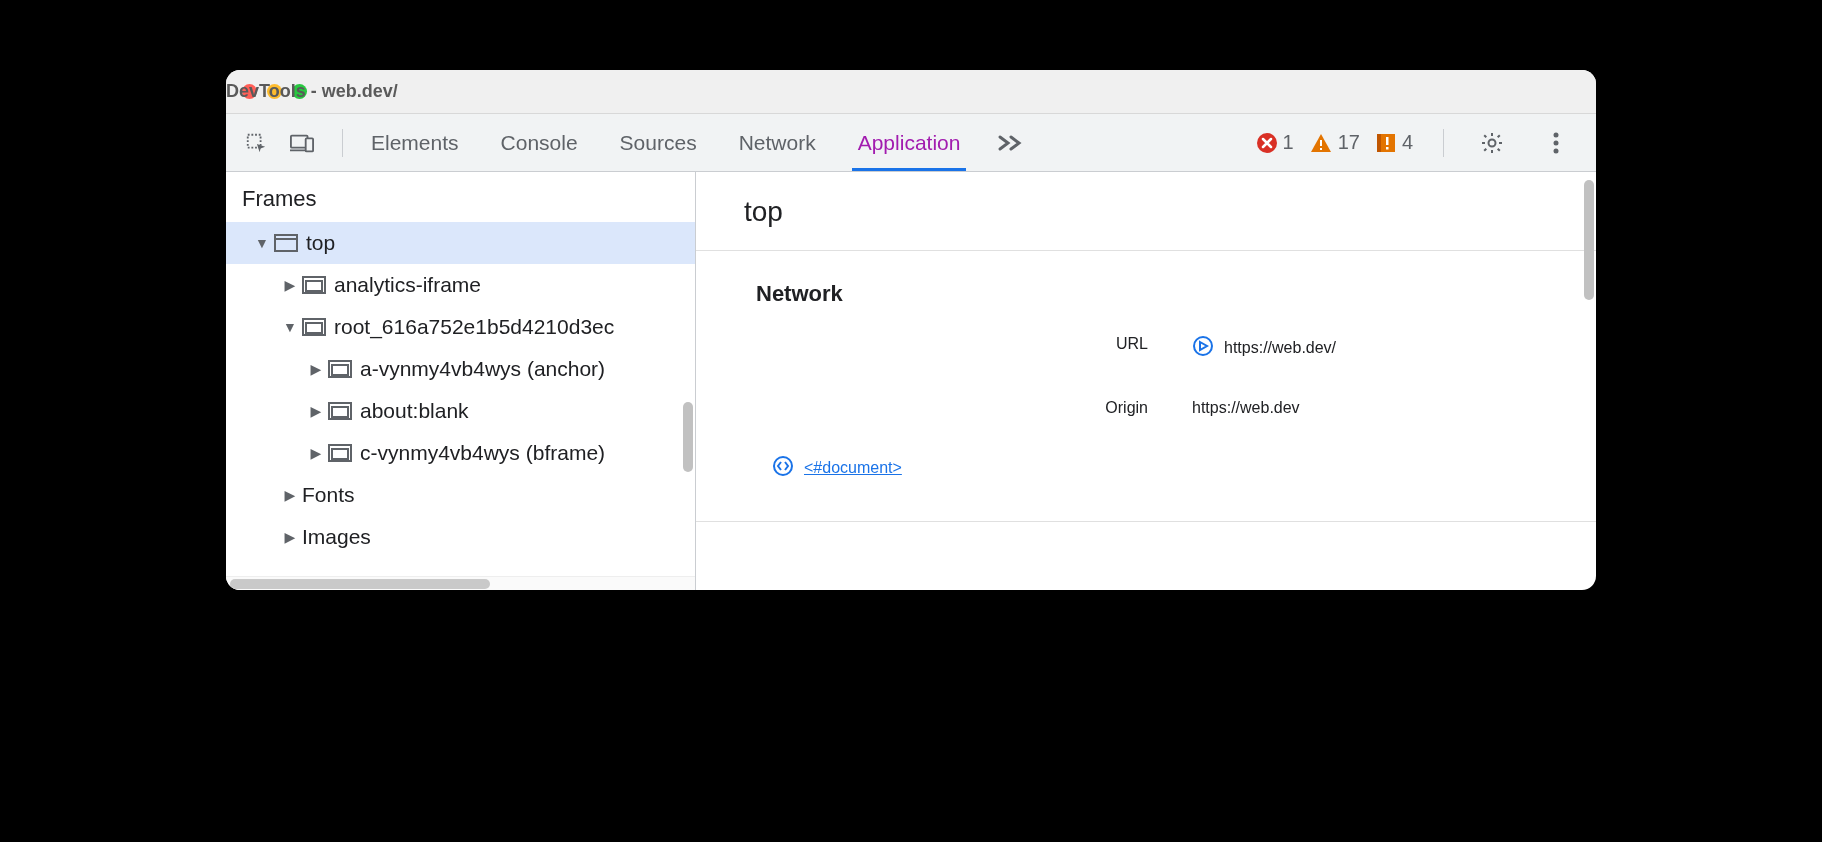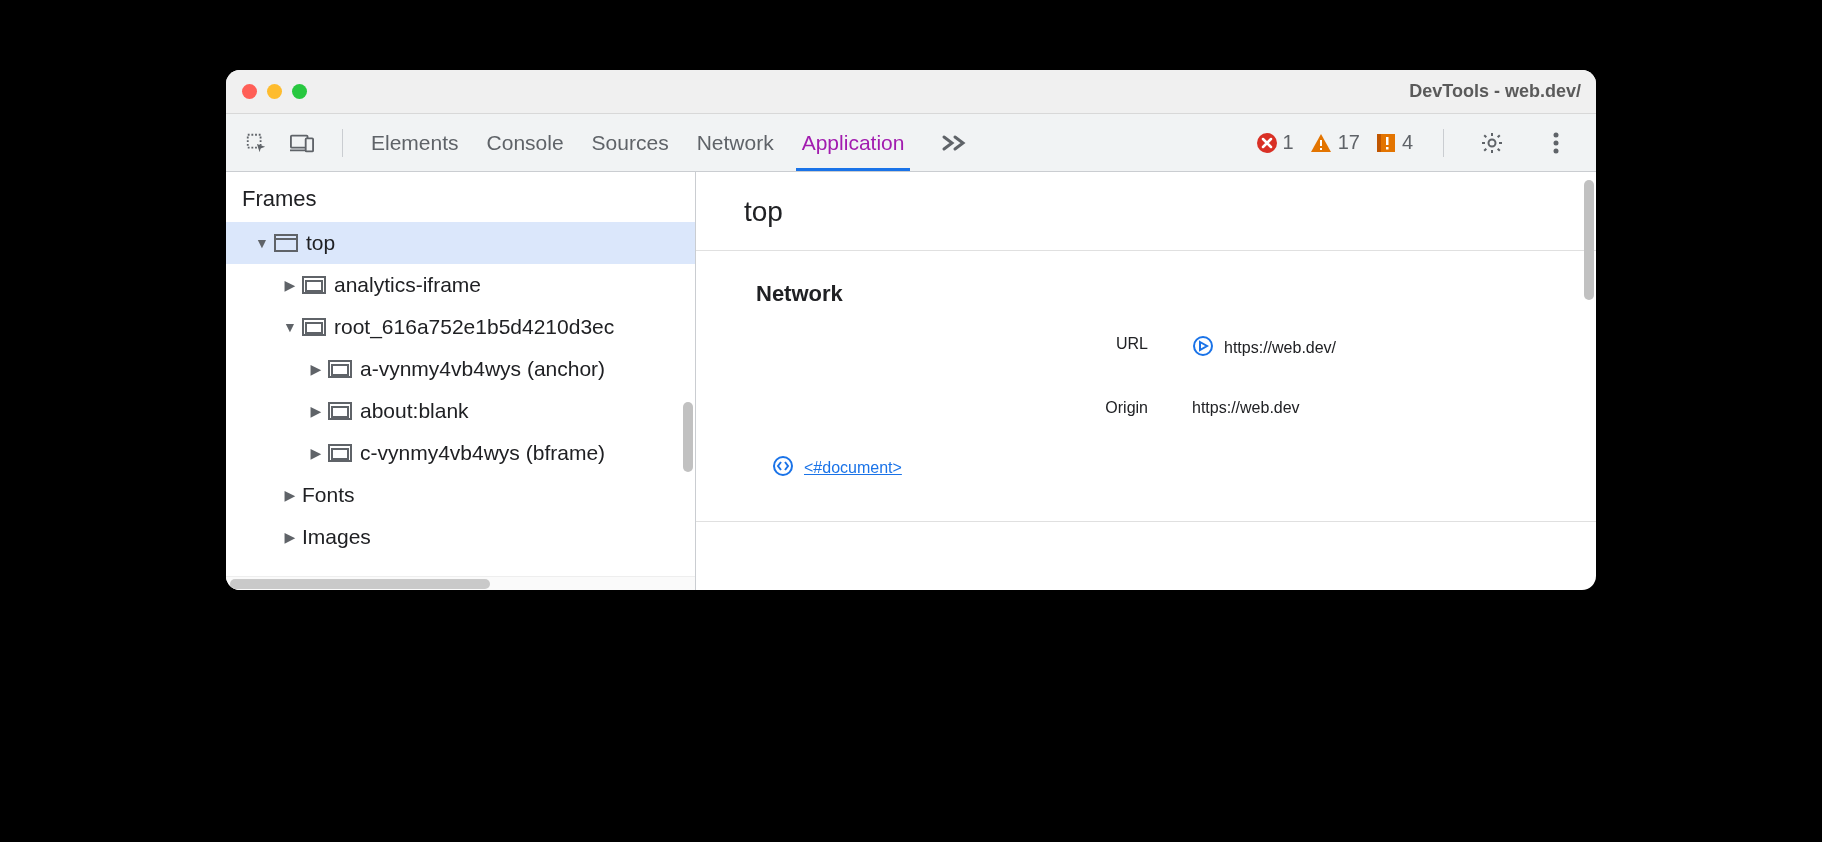--- a/index.html
+++ b/index.html
@@ -33,21 +33,21 @@
     position: relative;
   }
   .traffic { display: flex; gap: 10px; }
   .dot { width: 15px; height: 15px; border-radius: 50%; }
   .dot.red { background: #ff5f57; }
   .dot.yellow { background: #febc2e; }
   .dot.green { background: #28c840; }
   .titlebar-title {
     position: absolute;
     left: 0; right: 15px;
-    text-align: right;
+    text-align: left;
     font-size: 18px;
     font-weight: 600;
     color: #5a5a5a;
     pointer-events: none;
   }
   .toolbar {
     height: 58px;
     background: #f1f3f4;
     border-bottom: 1px solid #cacdd1;
     display: flex;
@@ -58,21 +58,21 @@
   }
   .toolbar .icon-btn {
     width: 36px; height: 36px;
     display: flex; align-items: center; justify-content: center;
     margin-right: 10px;
     color: #5f6368;
   }
   .toolbar .divider {
     width: 1px; height: 28px; background: #cacdd1; margin: 0 12px;
   }
-  .tabs { display: flex; align-items: stretch; height: 100%; gap: 28px; margin-left: 16px;}
+  .tabs { display: flex; align-items: stretch; height: 100%; gap: 42px; margin-left: 16px;}
   .tab {
     display: flex; align-items: center;
     color: #5f6368;
     font-size: 21px;
     cursor: pointer;
     position: relative;
   }
   .tab.active { color: #a21caf; }
   .tab.active::after {
     content: "";

